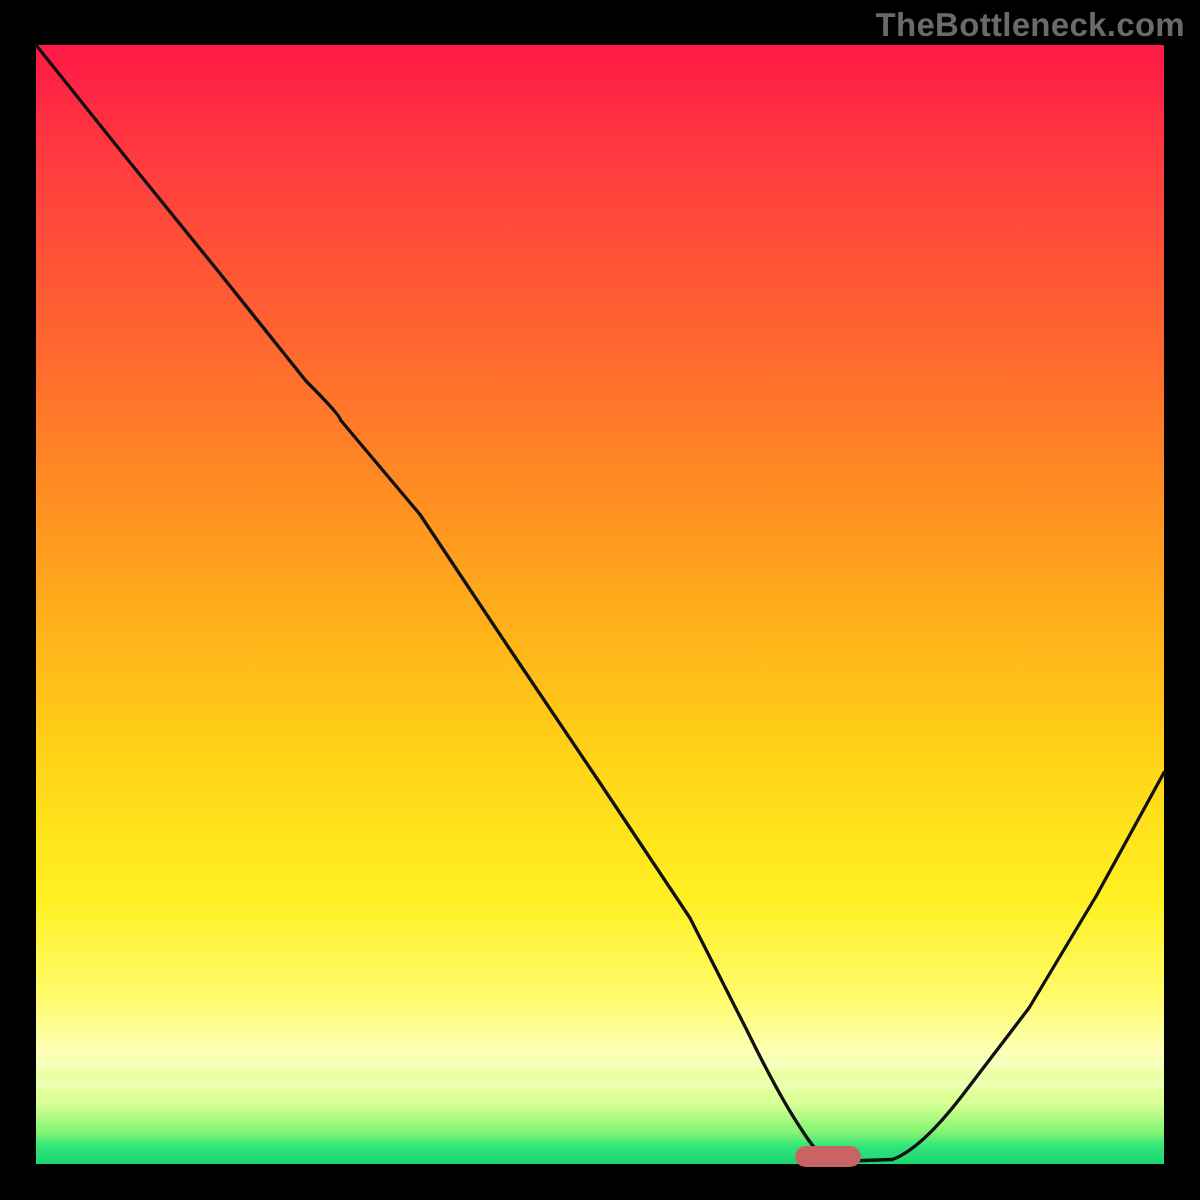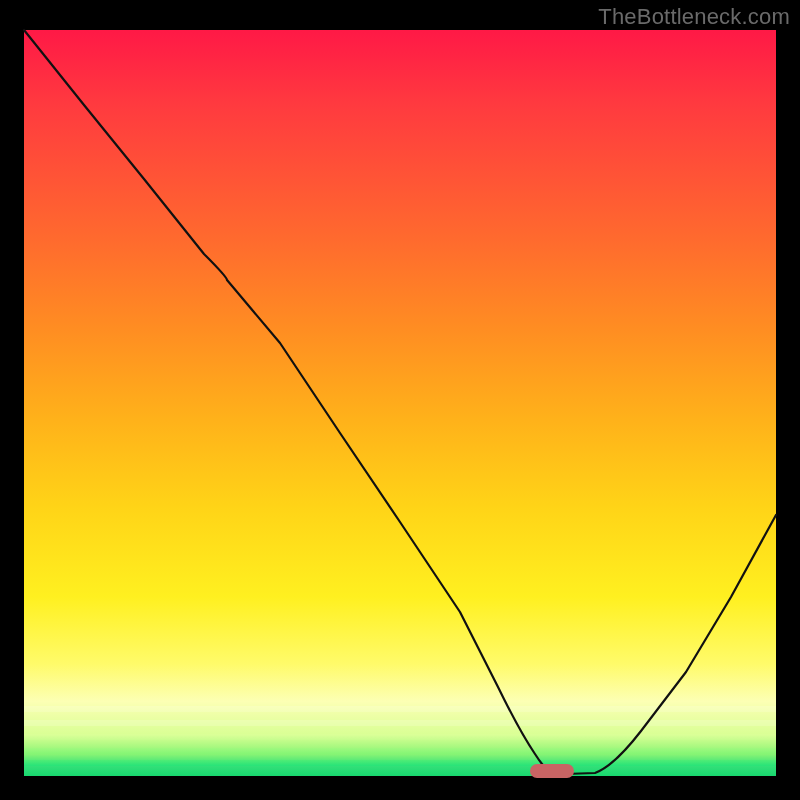--- a/index.html
+++ b/index.html
@@ -16,21 +16,21 @@
     width: 800px;
     height: 800px;
     background: #000;
   }
   .watermark {
     position: absolute;
     top: 4px;
     right: 10px;
     color: #6a6a6a;
     font-size: 22px;
-    font-weight: 400;
+    font-weight: 700;
     letter-spacing: 0.2px;
     user-select: none;
   }
   .plot {
     position: absolute;
     left: 24px;
     top: 30px;
     width: 752px;
     height: 746px;
   }

